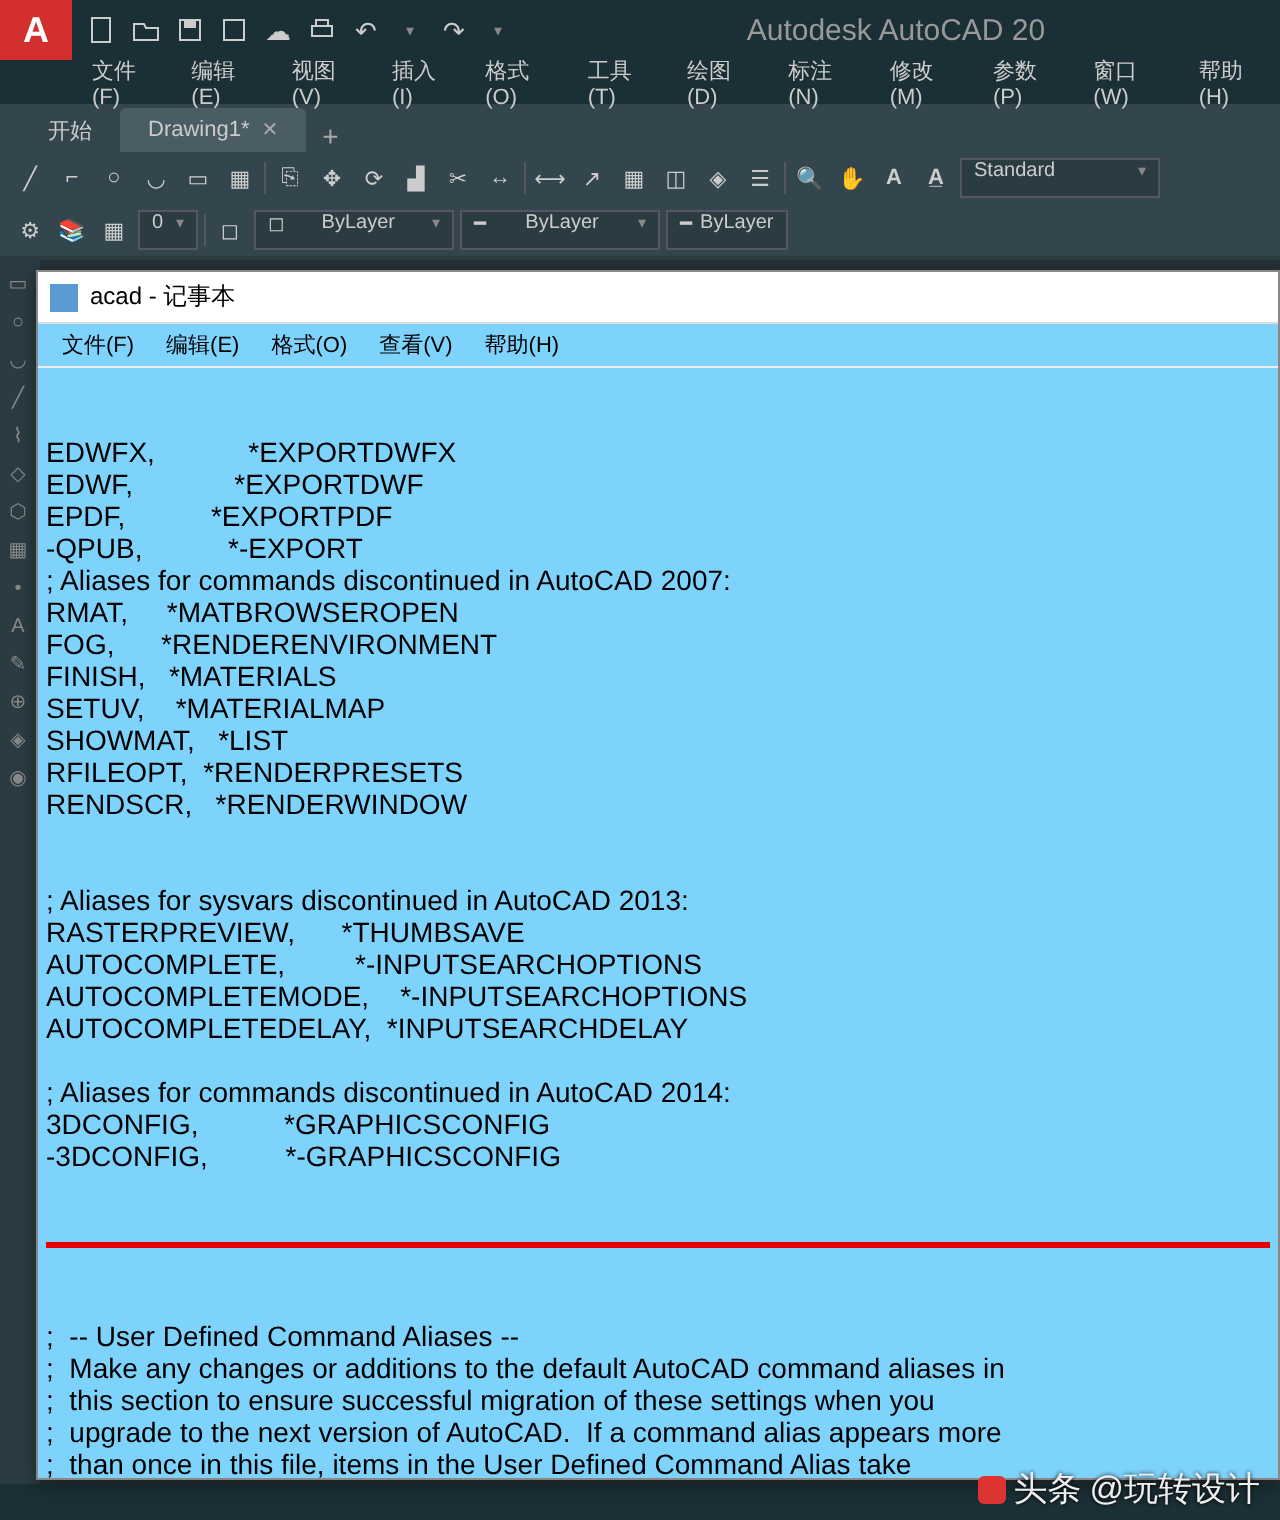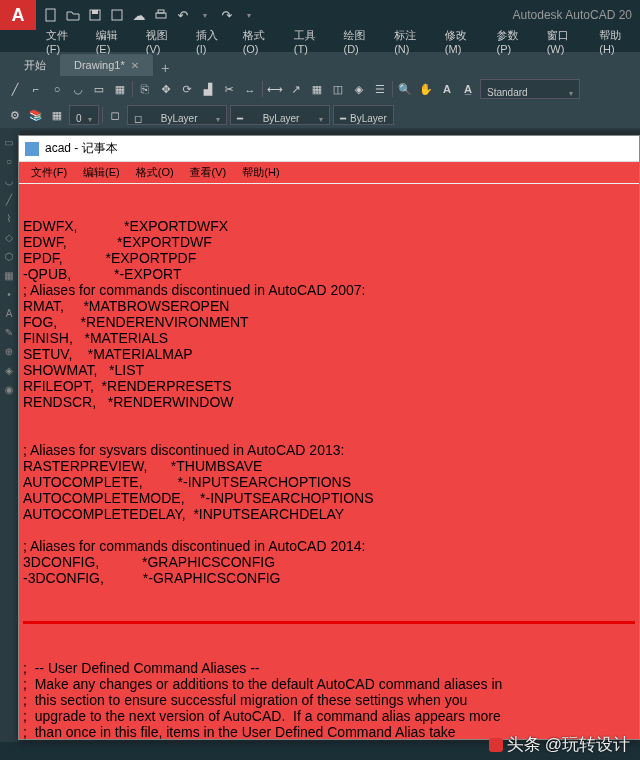--- a/index.html
+++ b/index.html
@@ -2,47 +2,47 @@
 <html><head>
 <meta charset="utf-8">
 <style>
 * { margin: 0; padding: 0; box-sizing: border-box; font-family: "Microsoft YaHei", Arial, sans-serif; }
 body { width: 640px; height: 760px; background: #1b2f36; overflow: hidden; position: relative; }
 
 .titlebar { height: 30px; background: #1b2f36; display: flex; align-items: center; }
 .app-logo { width: 36px; height: 30px; background: #d32f2f; display: flex; align-items: center; justify-content: center; color: #fff; font-weight: bold; font-size: 18px; }
 .qat { display: flex; gap: 4px; padding: 0 6px; align-items: center; }
 .qat-icon { width: 18px; height: 18px; display: flex; align-items: center; justify-content: center; color: #ccc; font-size: 13px; }
-.app-title { flex: 1; text-align: right; padding-right: 8px; color: #999; font-size: 12px; }
+.app-title { flex: 1; text-align: center; padding-right: 8px; color: #999; font-size: 15px; }
 
 .menubar { height: 22px; background: #1b2f36; display: flex; align-items: center; padding-left: 36px; gap: 0; }
 .menu-item { color: #ccc; font-size: 11px; padding: 3px 10px; cursor: pointer; }
 
 .doctabs { height: 24px; background: #33464d; display: flex; align-items: flex-end; padding-left: 10px; }
 .doctab { height: 22px; padding: 0 14px; display: flex; align-items: center; color: #ccc; font-size: 11px; border-radius: 3px 3px 0 0; gap: 6px; }
 .doctab.active { background: #4a5d64; }
 .doctab-close { color: #aaa; font-size: 10px; }
 .doctab-add { color: #aaa; padding: 0 8px; font-size: 14px; }
 
 .ribbon { background: #33464d; padding: 3px 6px; display: flex; gap: 3px; flex-wrap: wrap; align-items: center; }
 .ribbon-icon { width: 18px; height: 18px; display: flex; align-items: center; justify-content: center; color: #ccc; font-size: 11px; border: 0; }
 .ribbon-sep { width: 1px; height: 16px; background: #556; }
-.ribbon-dd { height: 20px; background: #2a3c42; border: 1px solid #556; color: #ccc; font-size: 10px; padding: 0 6px; display: flex; align-items: flex-end; gap: 4px; min-width: 60px; justify-content: space-between; }
+.ribbon-dd { height: 20px; background: #2a3c42; border: 1px solid #556; color: #ccc; font-size: 10px; padding: 0 6px; display: flex; align-items: flex-start; gap: 4px; min-width: 60px; justify-content: space-between; }
 .ribbon-dd.wide { min-width: 100px; }
 
 .tabstrip2 { height: 24px; background: #2a3c42; display: flex; align-items: center; padding-left: 10px; gap: 4px; }
 .ts2-item { height: 20px; padding: 0 8px; display: flex; align-items: center; color: #ccc; font-size: 11px; gap: 4px; }
 .ts2-item.active { background: #4a5d64; }
 .star { color: #f5c518; }
 
 .canvas { position: absolute; top: 130px; left: 0; right: 0; bottom: 18px; background: #263136; }
 .lefttools { position: absolute; left: 0; top: 0; width: 20px; background: #2a3c42; height: 100%; display: flex; flex-direction: column; gap: 3px; padding-top: 4px; }
 .lt-icon { width: 18px; height: 16px; display: flex; align-items: center; justify-content: center; color: #888; font-size: 10px; }
 
-.notepad { position: absolute; left: 18px; top: 135px; width: 622px; height: 605px; background: #ef4444; border: 1px solid #888; box-shadow: 0 2px 8px rgba(0,0,0,0.4); display: flex; flex-direction: column; }
+.notepad { position: absolute; left: 18px; top: 135px; width: 622px; height: 605px; background: #7dd3fc; border: 1px solid #888; box-shadow: 0 2px 8px rgba(0,0,0,0.4); display: flex; flex-direction: column; }
 .np-title { height: 26px; background: #fff; border-bottom: 1px solid #ddd; display: flex; align-items: center; padding: 0 6px; gap: 6px; font-size: 12px; }
 .np-icon { width: 14px; height: 14px; background: #5b9bd5; display: inline-block; }
 .np-menu { height: 22px; display: flex; align-items: center; padding: 0 4px; gap: 0; border-bottom: 1px solid #eee; }
 .np-menu-item { font-size: 11px; padding: 2px 8px; }
 .np-body { flex: 1; padding: 2px 4px; font-family: "Segoe UI", Tahoma, sans-serif; font-size: 14px; line-height: 16px; color: #000; white-space: pre; overflow: hidden; }
 .redline { height: 3px; background: #e50000; margin: 3px 0 4px 0; }
 
 .watermark { position: absolute; right: 10px; bottom: 4px; color: #eee; font-size: 17px; display: flex; align-items: center; gap: 4px; text-shadow: 0 0 2px #000; }
 .wm-logo { width: 14px; height: 14px; border-radius: 3px; background: #d33; display: inline-block; }
 

